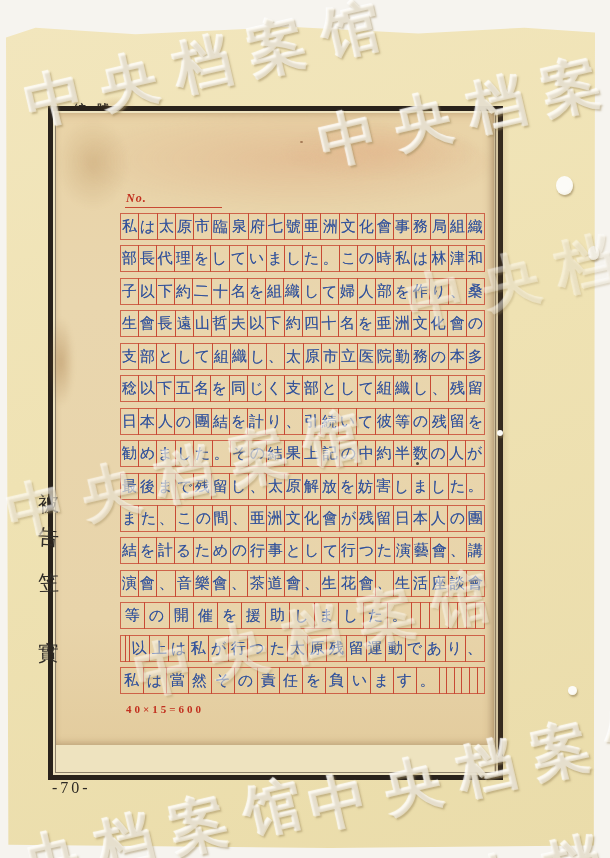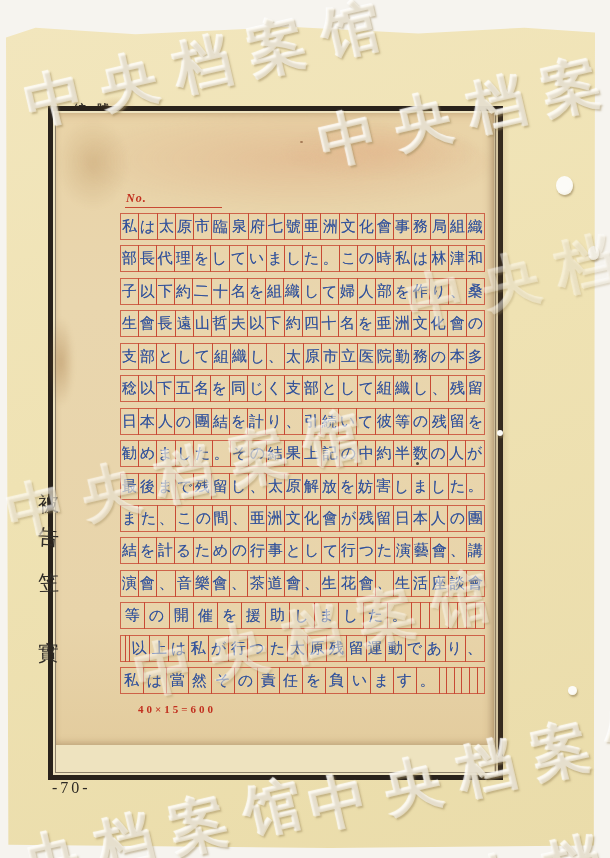--- a/index.html
+++ b/index.html
@@ -43,21 +43,21 @@
   }
   .no-label {
     position:absolute; left:126px; top:191px; color:#c2301f;
     font-size:12px; font-weight:bold; letter-spacing:1px; font-style:italic;
   }
   .no-underline {
     position:absolute; left:125px; top:207px; width:97px; height:1px;
     background:rgba(194,48,31,.85);
   }
   .grid-note {
-    position:absolute; left:138px; top:703px; color:#c2301f;
+    position:absolute; left:126px; top:703px; color:#c2301f;
     font-size:11px; font-weight:bold; letter-spacing:3px;
   }
   
   .grid { position:absolute; left:120px; top:213px; width:366px; }
   .g-row {
     display:flex; height:27px; margin-bottom:5.45px; width:365px;
   }
   .g-cell {
     flex:1 1 auto; height:27px; margin-left:-1px;
     border:1px solid rgba(198,66,46,.78);

